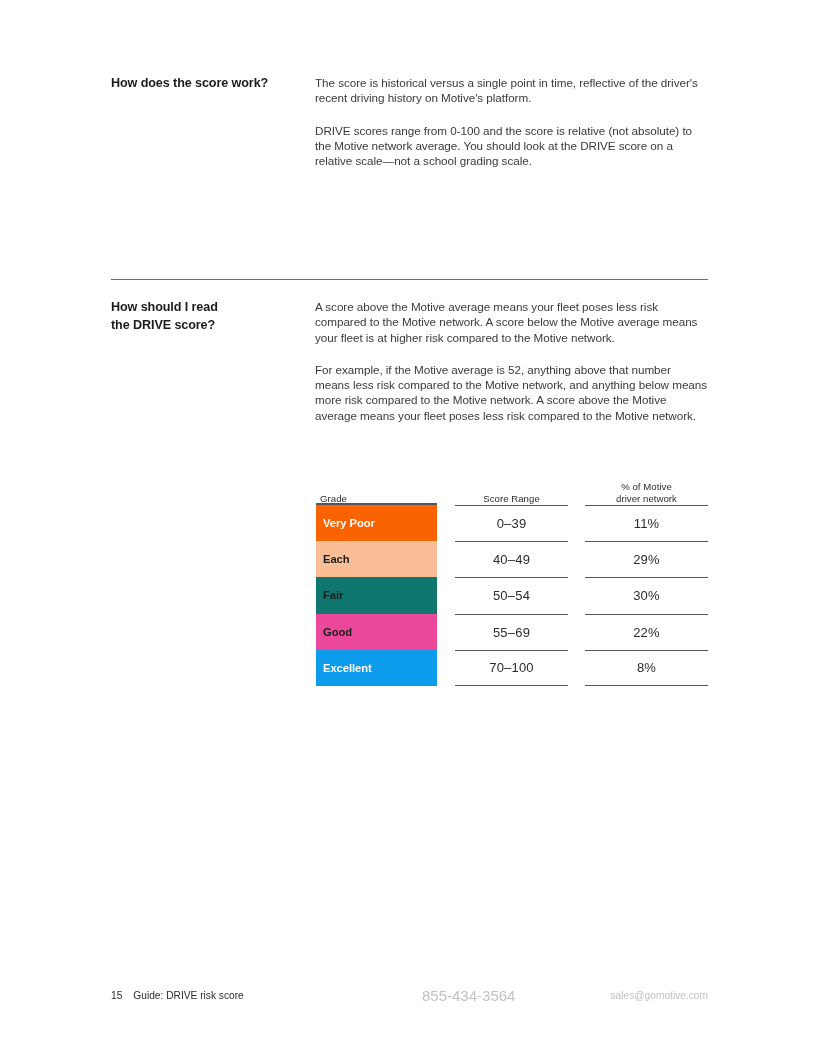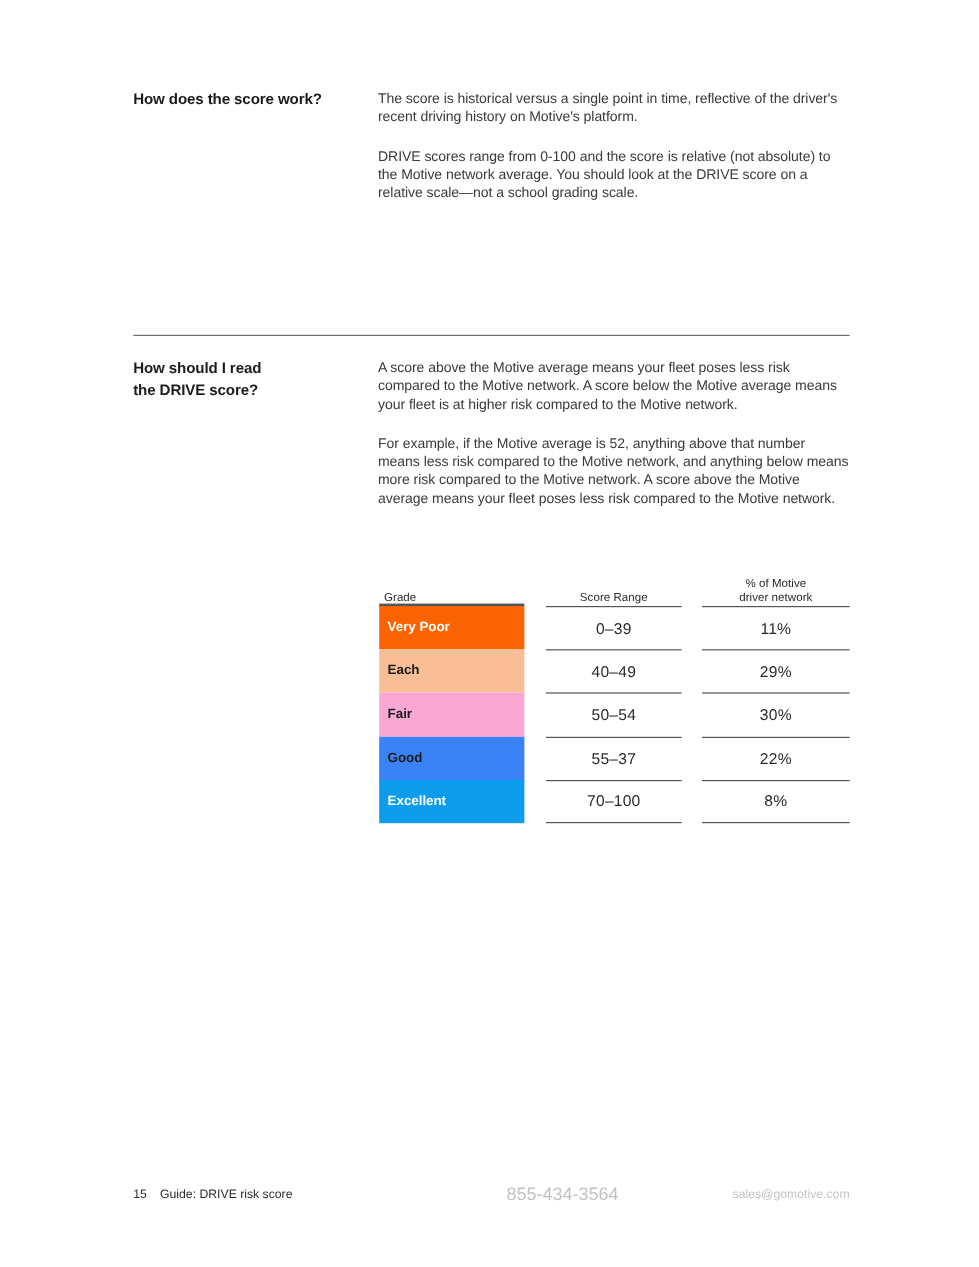--- a/index.html
+++ b/index.html
@@ -243,31 +243,31 @@
           <div class="pct-cell">11%</div>
         </div>
         <div class="trow">
           <div class="grade-cell" style="background: rgb(249, 190, 149); color: rgb(28, 28, 28);">
             <span>Each</span>
           </div>
           <div class="score-cell">40–49</div>
           <div class="pct-cell">29%</div>
         </div>
         <div class="trow">
-          <div class="grade-cell" style="background: #f9a8d4; color: rgb(28, 28, 28);">
+          <div class="grade-cell" style="background: #0f766e; color: rgb(28, 28, 28);">
             <span>Fair</span>
           </div>
           <div class="score-cell">50–54</div>
           <div class="pct-cell">30%</div>
         </div>
         <div class="trow">
-          <div class="grade-cell" style="background: #3b82f6; color: rgb(28, 28, 28);">
+          <div class="grade-cell" style="background: #ec4899; color: rgb(28, 28, 28);">
             <span>Good</span>
           </div>
-          <div class="score-cell">55–37</div>
+          <div class="score-cell">55–69</div>
           <div class="pct-cell">22%</div>
         </div>
         <div class="trow">
           <div class="grade-cell" style="background: rgb(13, 155, 236); color: rgb(255, 255, 255);">
             <span>Excellent</span>
           </div>
           <div class="score-cell">70–100</div>
           <div class="pct-cell">8%</div>
         </div>
       </div>

